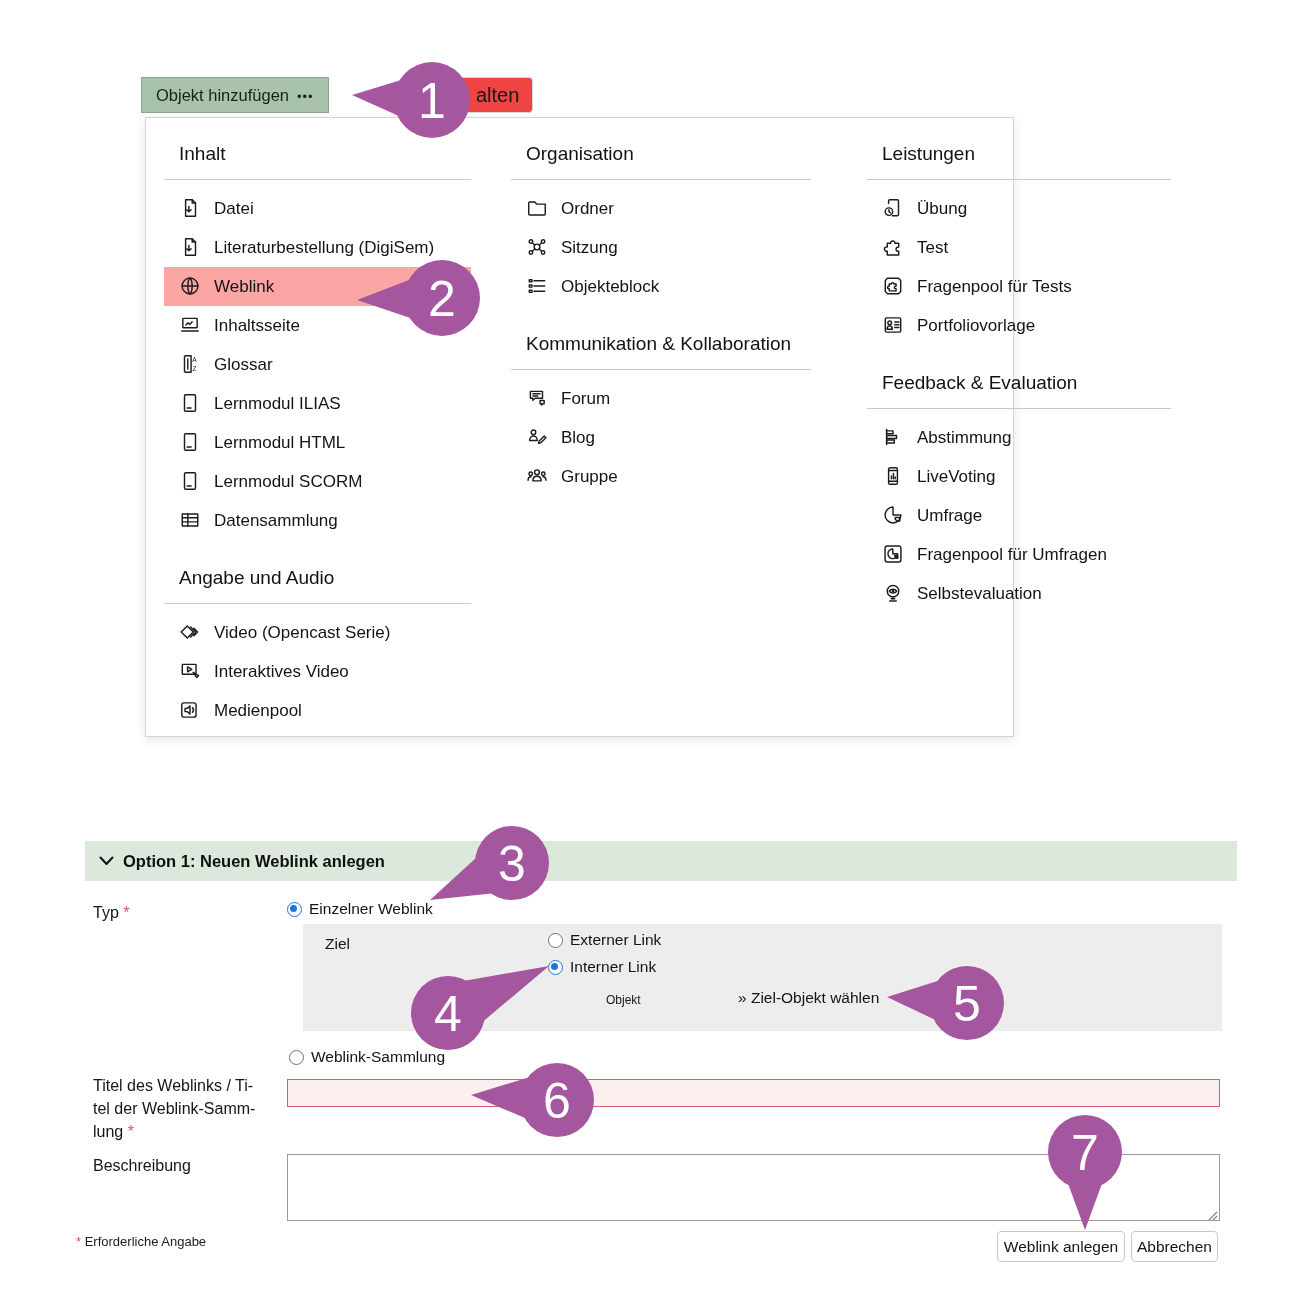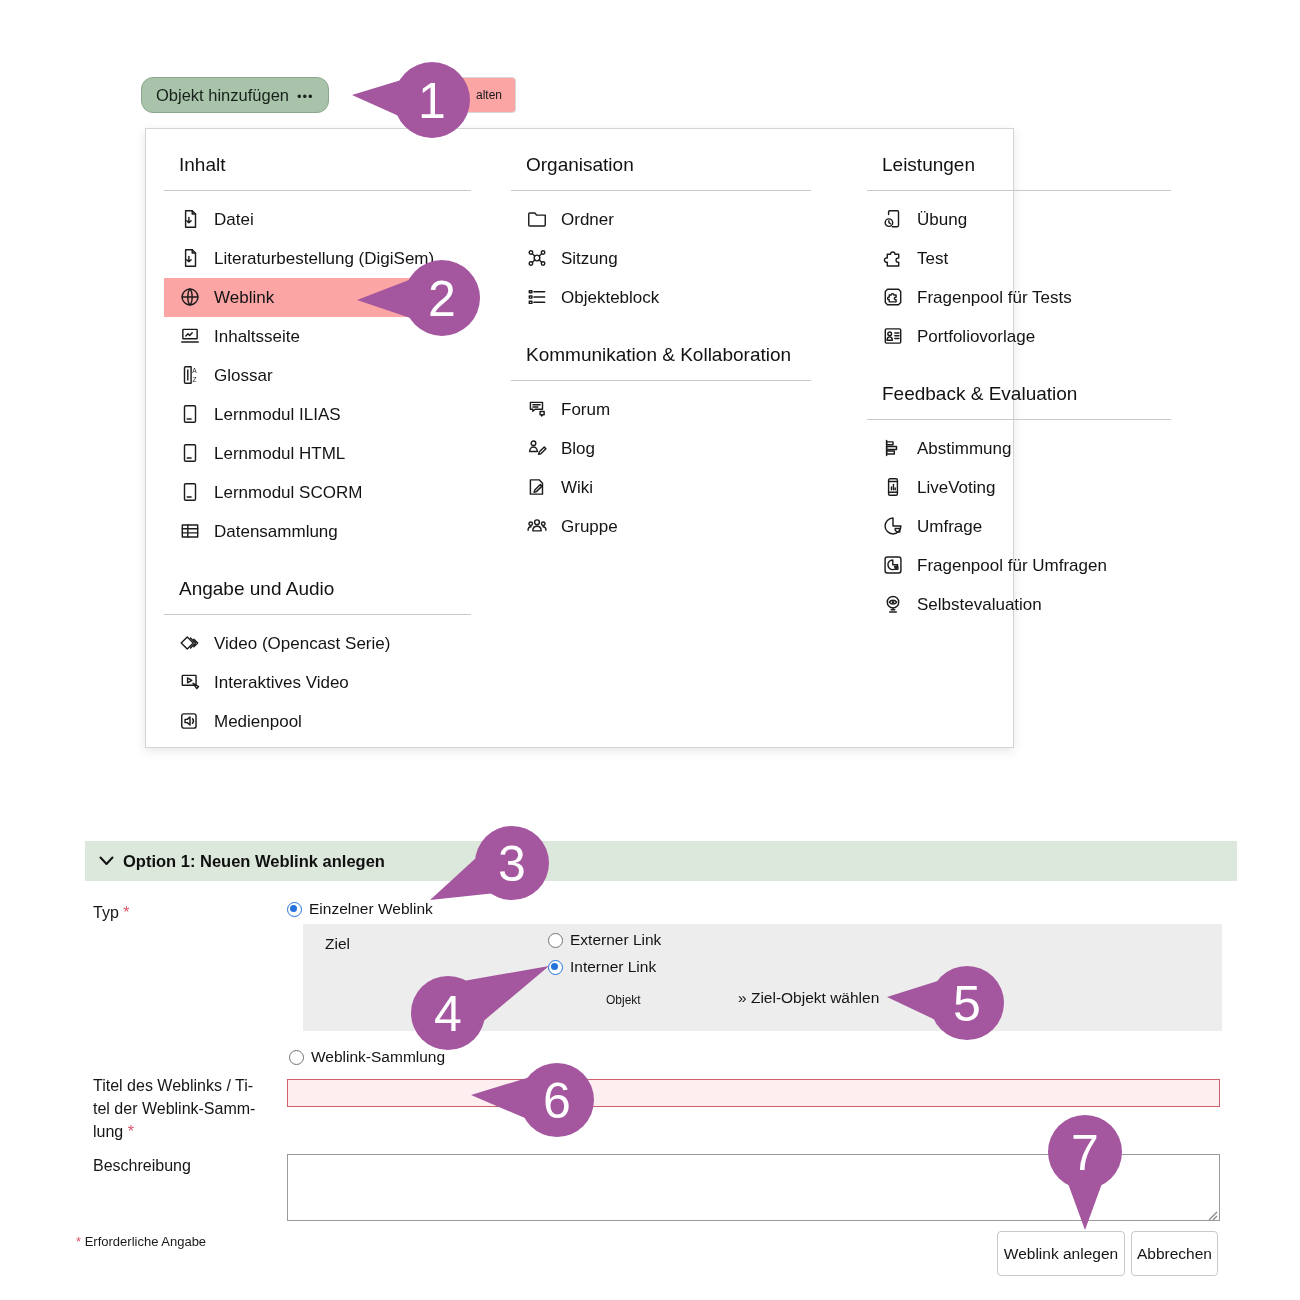--- a/index.html
+++ b/index.html
@@ -5,36 +5,36 @@
   html,body{margin:0;padding:0;}
   body{
     width:1300px;height:1300px;position:relative;background:#ffffff;
     font-family:"Liberation Sans", sans-serif;color:#161616;overflow:hidden;
   }
   .abs{position:absolute;}
 
   
   .btn-green{
     position:absolute;left:141px;top:77px;height:36px;box-sizing:border-box;
-    background:#a9c3ab;border:1px solid #8aa78c;border-radius:12px;
+    background:#a9c3ab;border:1px solid #8aa78c;border-radius:0;
     font-size:16.5px;color:#17221a;display:flex;align-items:center;gap:8px;
     padding:0 14px;cursor:pointer;
   }
   .btn-green .dots{font-size:13px;letter-spacing:1px;margin-top:2px;}
   .btn-ghost{
     position:absolute;left:447px;top:77px;height:36px;box-sizing:border-box;
-    background:#fca5a5;border:1px solid #d6d6d6;border-radius:4px;
-    font-size:12px;color:#17171a;display:flex;align-items:center;
+    background:#ef4444;border:1px solid #d6d6d6;border-radius:4px;
+    font-size:20px;color:#17171a;display:flex;align-items:center;
     padding:0 13px 0 28px;
   }
 
   
   .menu-panel{
     position:absolute;left:145px;top:117px;width:869px;height:620px;box-sizing:border-box;
-    background:#ffffff;border:1px solid #d4d4d4;box-shadow:0 3px 10px rgba(0,0,0,.10);margin-top:11px;
+    background:#ffffff;border:1px solid #d4d4d4;box-shadow:0 3px 10px rgba(0,0,0,.10);
   }
   .menu-col{position:absolute;top:24px;}
   .menu-col.c1{left:18px;width:307px;}
   .menu-col.c2{left:365px;width:300px;}
   .menu-col.c3{left:721px;width:304px;}
   .menu-heading{
     font-size:19px;color:#121212;padding:0 0 13px 15px;
     border-bottom:1px solid #c9c9c9;margin-bottom:9px;line-height:24px;
   }
   .menu-heading.later{margin-top:26px;}
@@ -75,21 +75,21 @@
   }
   .desc-area{
     position:absolute;left:287px;top:1154px;width:933px;height:67px;box-sizing:border-box;
     background:#fff;border:1px solid #9a9a9a;resize:none;outline:none;
     font-family:"Liberation Sans", sans-serif;font-size:15px;padding:4px 8px;
   }
   .resize-grip{position:absolute;left:1206px;top:1207px;width:12px;height:12px;pointer-events:none;}
   .resize-grip svg line{stroke:#8a8a8a;stroke-width:1.2;}
   .note{position:absolute;left:76px;top:1234px;font-size:13px;color:#1a1a1a;}
   .fbtn{
-    position:absolute;top:1231px;height:45px;box-sizing:border-box;background:#fff;
+    position:absolute;top:1231px;height:31px;box-sizing:border-box;background:#fff;
     border:1px solid #c9c9c9;border-radius:4px;font-size:15.5px;color:#151515;
     display:flex;align-items:center;justify-content:center;cursor:pointer;
     font-family:"Liberation Sans", sans-serif;
   }
   .link-dark{font-size:15.5px;color:#141414;cursor:pointer;}
 
   
   .callouts{position:absolute;left:0;top:0;width:1300px;height:1300px;pointer-events:none;}
   .callouts text{
     fill:#ffffff;font-family:"Liberation Sans", sans-serif;font-size:50px;text-anchor:middle;
@@ -189,24 +189,20 @@
       <div class="menu-item"><span class="mi-ico"><svg viewBox="0 0 20 20">
             <path d="M4 4h11v6.2H8.3L6.2 12v-1.8H4z"></path>
             <path d="M6.3 6.2h6.5M6.3 8.2h4.5"></path>
             <path d="M12.8 12.3h3.7v3h-1.2l-1 1v-1h-1.5z"></path>
           </svg></span><span>Forum</span></div>
       <div class="menu-item"><span class="mi-ico"><svg viewBox="0 0 20 20">
             <circle cx="6.8" cy="5.7" r="2.1"></circle>
             <path d="M3.3 13.2c0-2.6 1.8-4.1 3.5-4.1s3.5 1.5 3.5 4.1z"></path>
             <path d="M12 13.7l4.6-4.6 1.5 1.5-4.6 4.6-2.1.6z"></path>
           </svg></span><span>Blog</span></div>
-      <div class="menu-item"><span class="mi-ico"><svg viewBox="0 0 20 20">
-            <path d="M4 3.5h8l3 3v10H4z"></path>
-            <path d="M8 12.7l5-5 1.5 1.5-5 5-2.1.6z"></path>
-          </svg></span><span>Wiki</span></div>
       <div class="menu-item"><span class="mi-ico"><svg viewBox="0 0 20 20">
             <circle cx="10" cy="6.6" r="2.2"></circle>
             <path d="M6.2 14.4c0-2.6 1.8-4.1 3.8-4.1s3.8 1.5 3.8 4.1z"></path>
             <circle cx="4.3" cy="8" r="1.6"></circle>
             <path d="M1.9 13.8c0-2 1.2-3.1 2.7-3.1"></path>
             <circle cx="15.7" cy="8" r="1.6"></circle>
             <path d="M18.1 13.8c0-2-1.2-3.1-2.7-3.1"></path>
           </svg></span><span>Gruppe</span></div>
     </div>
     <div class="menu-col c3">

